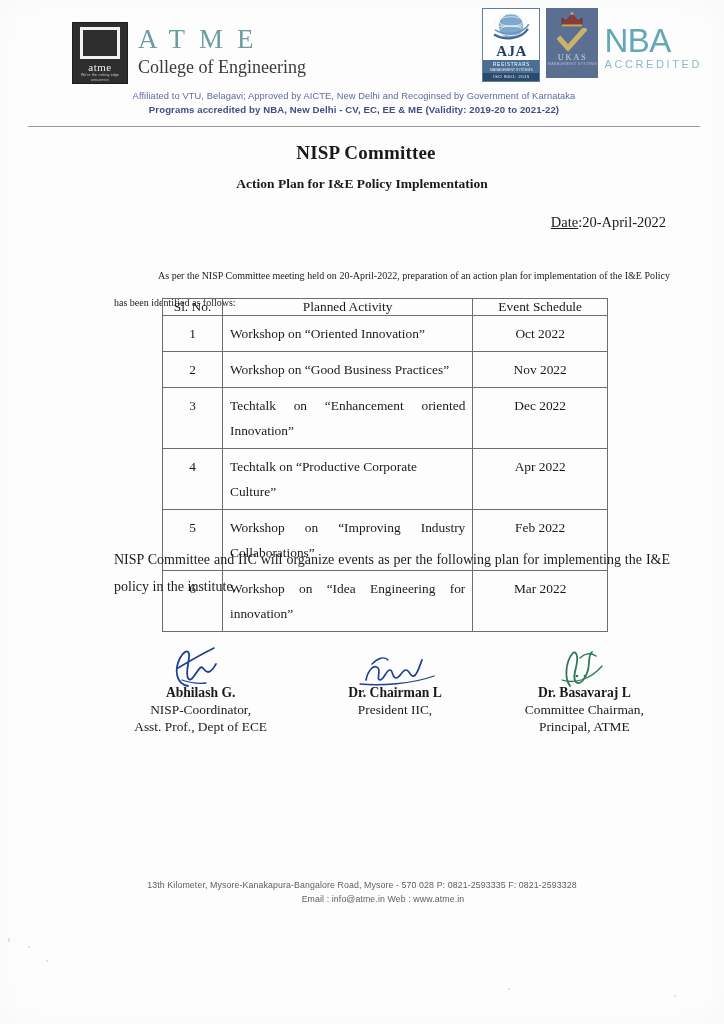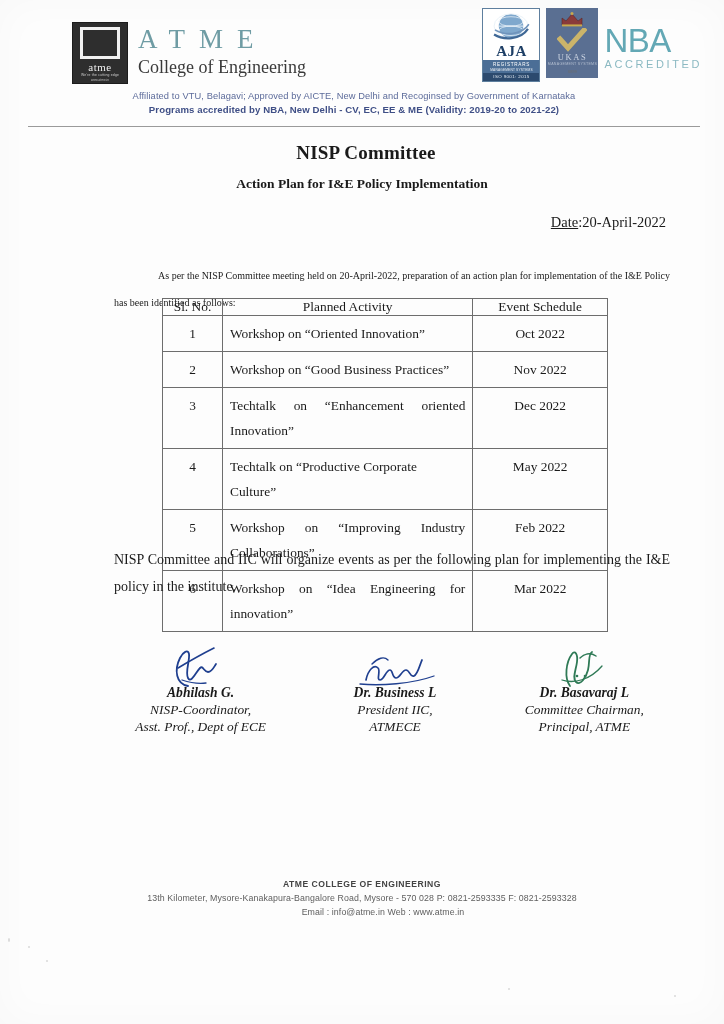--- a/index.html
+++ b/index.html
@@ -308,21 +308,20 @@
   }
 
   
   .signatures {
     position: absolute;
     top: 646px;
     left: 96px;
     right: 40px;
     display: flex;
     justify-content: flex-end;
-    font-style: italic;
   }
   .sig-col {
     width: 210px;
     text-align: center;
     position: relative;
   }
   .sig-col.c2 { width: 180px; }
   .sig-col.c3 { width: 200px; }
   .sig-ink {
     height: 44px;
@@ -471,21 +470,21 @@
           <td class="col-sch">Nov 2022</td>
         </tr>
         <tr>
           <td class="col-sl">3</td>
           <td class="col-act">Techtalk on “Enhancement oriented Innovation”</td>
           <td class="col-sch">Dec 2022</td>
         </tr>
         <tr>
           <td class="col-sl">4</td>
           <td class="col-act oneline">Techtalk on “Productive Corporate Culture”</td>
-          <td class="col-sch">May 2022</td>
+          <td class="col-sch">Apr 2022</td>
         </tr>
         <tr>
           <td class="col-sl">5</td>
           <td class="col-act">Workshop on “Improving Industry Collaborations”</td>
           <td class="col-sch">Feb 2022</td>
         </tr>
         <tr>
           <td class="col-sl">6</td>
           <td class="col-act">Workshop on “Idea Engineering for innovation”</td>
           <td class="col-sch">Mar 2022</td>
@@ -511,44 +510,42 @@
     </div>
 
     <div class="sig-col c2">
       <div class="sig-ink">
         <svg width="90" height="44" viewBox="0 0 90 44">
           <path d="M16 34 C18 24 24 18 28 22 C31 25 26 34 30 34 C34 34 36 24 40 24 C43 24 42 32 46 32 C50 32 52 24 56 24 C60 24 60 32 64 30 C68 28 70 18 72 14" fill="none" stroke="#1f3f8f" stroke-width="1.7" stroke-linecap="round"></path>
           <path d="M22 18 C28 12 34 10 38 14" fill="none" stroke="#1f3f8f" stroke-width="1.4" stroke-linecap="round"></path>
           <path d="M10 38 C30 40 62 38 84 30" fill="none" stroke="#1f3f8f" stroke-width="1.3" stroke-linecap="round"></path>
         </svg>
       </div>
-      <div class="sig-name">Dr. Business L</div>
+      <div class="sig-name">Dr. Chairman L</div>
       <div class="sig-role">President IIC,</div>
-      <div class="sig-role">ATMECE</div>
     </div>
 
     <div class="sig-col c3">
       <div class="sig-ink">
         <svg width="80" height="44" viewBox="0 0 80 44">
           <path d="M26 40 C20 32 22 16 28 8 C31 4 34 8 33 16 C32 24 28 32 32 36 C36 40 42 32 44 24 C46 16 44 8 48 6" fill="none" stroke="#2f7a56" stroke-width="1.8" stroke-linecap="round"></path>
           <path d="M36 12 C40 8 46 6 52 10" fill="none" stroke="#2f7a56" stroke-width="1.5" stroke-linecap="round"></path>
           <path d="M18 34 C30 38 46 34 58 20" fill="none" stroke="#2f7a56" stroke-width="1.3" stroke-linecap="round"></path>
           <circle cx="33" cy="30" r="1.3" fill="#2f7a56"></circle>
           <circle cx="41" cy="30" r="1.3" fill="#2f7a56"></circle>
         </svg>
       </div>
       <div class="sig-name">Dr. Basavaraj L</div>
       <div class="sig-role">Committee Chairman,</div>
       <div class="sig-role">Principal, ATME</div>
     </div>
 
   </div>
 
   <div class="footer">
-    <div class="f-name">ATME COLLEGE OF ENGINEERING</div>
     <div class="f-addr">13th Kilometer, Mysore-Kanakapura-Bangalore Road, Mysore - 570 028   P: 0821-2593335   F: 0821-2593328</div>
     <div class="f-contact">Email : info@atme.in      Web : www.atme.in</div>
   </div>
 
   <div class="speck" style="left:8px;  top:938px; width:2px; height:4px;"></div>
   <div class="speck" style="left:46px; top:960px; width:2px; height:2px;"></div>
   <div class="speck" style="left:28px; top:946px; width:2px; height:2px;"></div>
   <div class="speck" style="left:508px;top:988px; width:2px; height:2px;"></div>
   <div class="speck" style="left:674px;top:995px; width:2px; height:2px;"></div>
 

